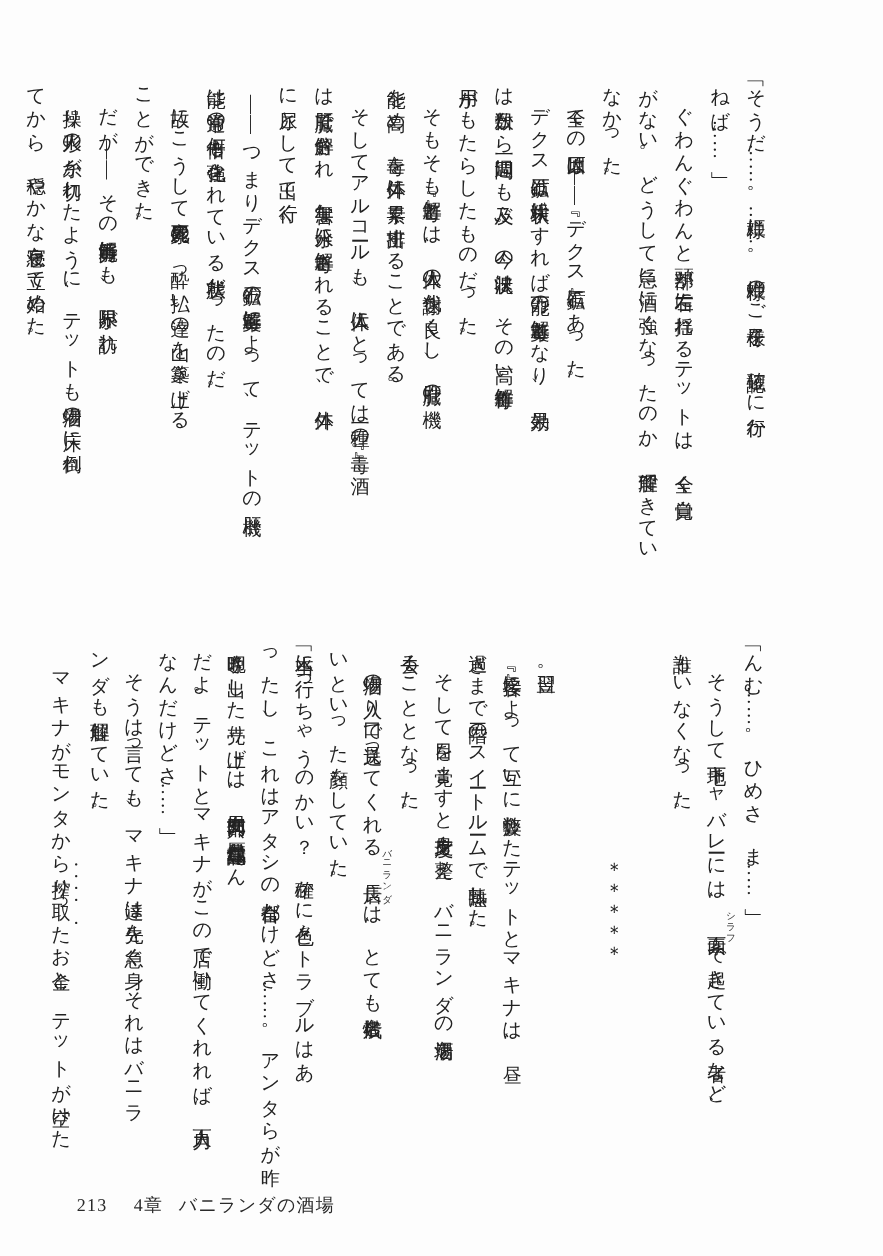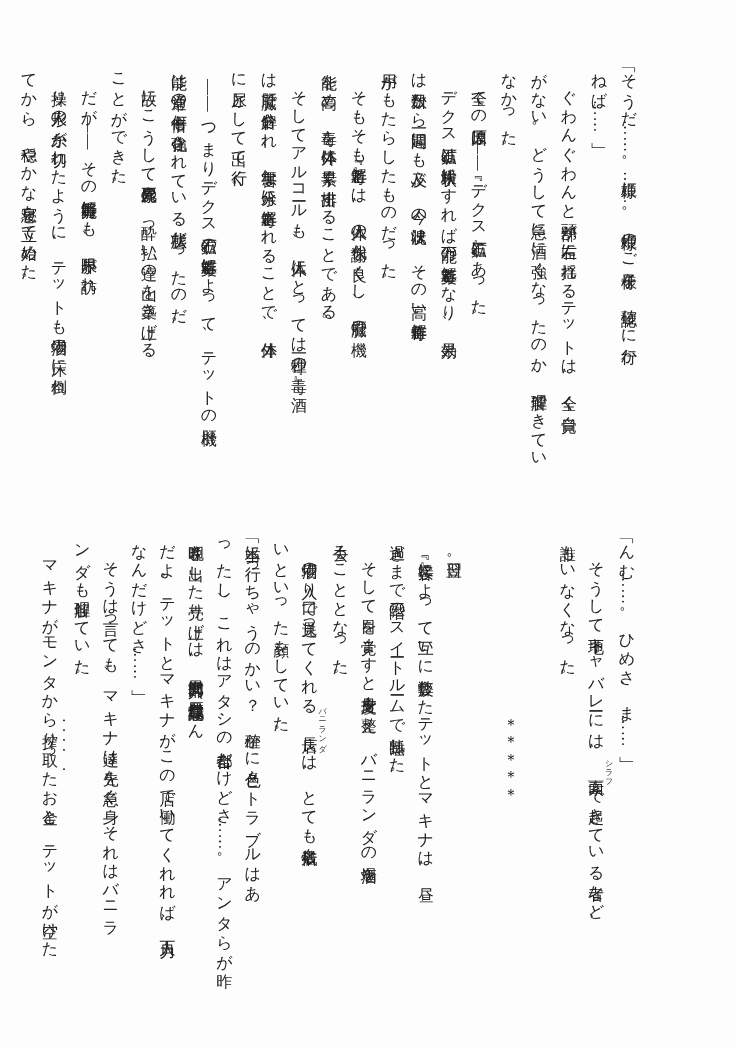--- a/index.html
+++ b/index.html
@@ -82,13 +82,16 @@
       <p class="line">いといった顔をしていた。</p>
       <p class="line">「本当に行っちゃうのかい？　確かに色々とトラブルはあ</p>
       <p class="line">ったし、これはアタシの都合だけどさ……。アンタらが昨</p>
       <p class="line">晩叩き出した売り上げは、男女部門共に歴代最高記録なん</p>
       <p class="line">だよ。テットとマキナがこの店で働いてくれれば、百人力</p>
       <p class="line">なんだけどさ……」</p>
       <p class="line indent">そうは言っても、マキナ達は先を急ぐ身。それはバニラ</p>
       <p class="line">ンダも理解していた。</p>
       <p class="line indent"><span>マキナがモンタから</span><span class="emphasis">搾り取った</span><span>お金と、テットが空けた</span></p>
     </section>
+  <div class="footer">
+    <span class="pagenum">213</span><span class="chapter">4章</span><span class="chtitle">バニランダの酒場</span>
+  </div>
 </div>
 
 </body></html>

